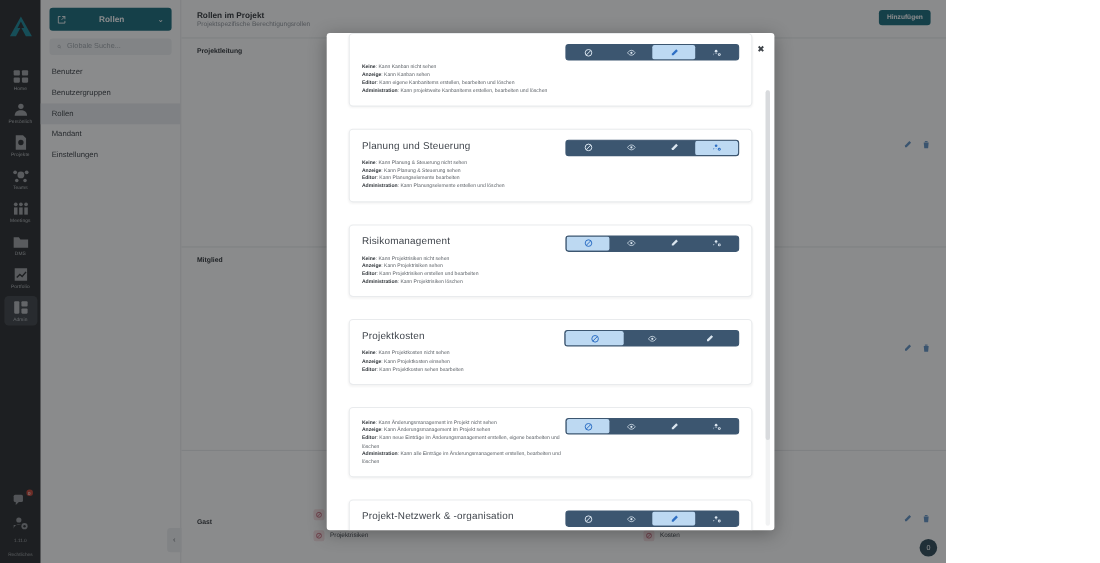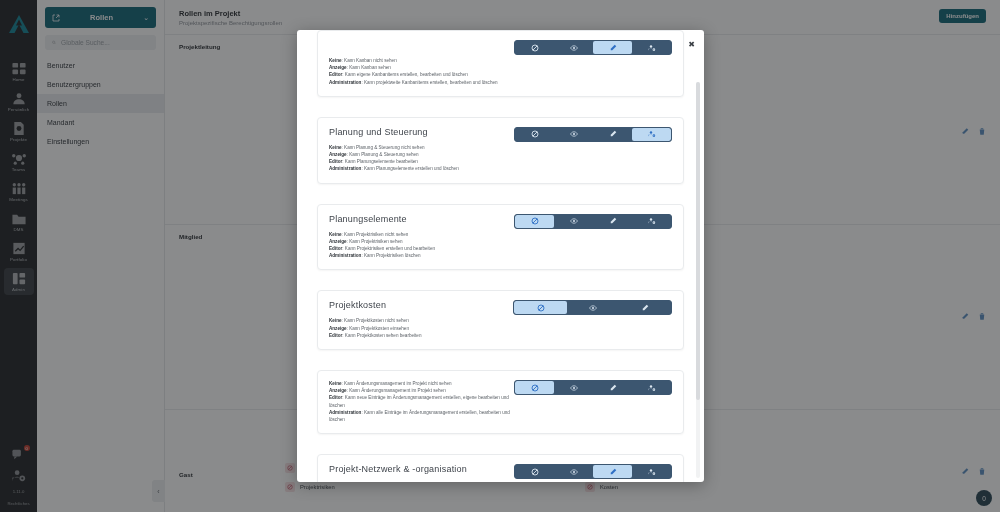--- a/index.html
+++ b/index.html
@@ -1,21 +1,21 @@
 <!DOCTYPE html>
 <html><head>
 <meta charset="utf-8">
 <style>
   * { box-sizing: border-box; margin: 0; padding: 0; }
   html, body {
     width: 1000px; height: 512px; overflow: hidden;
     font-family: "Liberation Sans", sans-serif;
     background: #ffffff;
   }
-  #app { position: relative; width: 1000px; height: 512px; overflow: hidden; }
+  #app { position: relative; width: 860px; height: 512px; overflow: hidden; }
 
   
   .rail {
     position: absolute; left: 0; top: 0; width: 37px; height: 512px;
     background: #1d1f22; display: flex; flex-direction: column; align-items: center;
   }
   .rail-logo { margin-top: 14px; margin-bottom: 20px; }
   .rail-items { display: flex; flex-direction: column; align-items: center; gap: 3px; }
   .rail-item {
     width: 30px; padding: 3px 0 2px; display: flex; flex-direction: column;
@@ -431,21 +431,21 @@
                 <circle cx="6" cy="5" r="2.4" fill="#2e6fc4"></circle>
                 <path d="M1 13.5c0-3 2.3-4.5 5-4.5 1 0 1.8.2 2.5.5H1z" fill="#2e6fc4"></path>
                 <circle cx="11.8" cy="11.3" r="2.6" fill="#2e6fc4"></circle>
                 <circle cx="11.8" cy="11.3" r="1" fill="#bdd9f2"></circle>
               </svg>
             </div>
         </div>
       </div>
 
       <div class="card">
-        <div class="card-title">Planungselemente</div>
+        <div class="card-title">Risikomanagement</div>
         <div class="card-desc">
           <div><b>Keine</b>: <span>Kann Projektrisiken nicht sehen</span></div>
           <div><b>Anzeige</b>: <span>Kann Projektrisiken sehen</span></div>
           <div><b>Editor</b>: <span>Kann Projektrisiken erstellen und bearbeiten</span></div>
           <div><b>Administration</b>: <span>Kann Projektrisiken löschen</span></div>
         </div>
         <div class="seg">
           <div class="seg-opt sel">
               <svg class="seg-ico" viewBox="0 0 16 16">
                 <circle cx="8" cy="8" r="6" stroke="#2e6fc4" stroke-width="1.8" fill="none"></circle>

